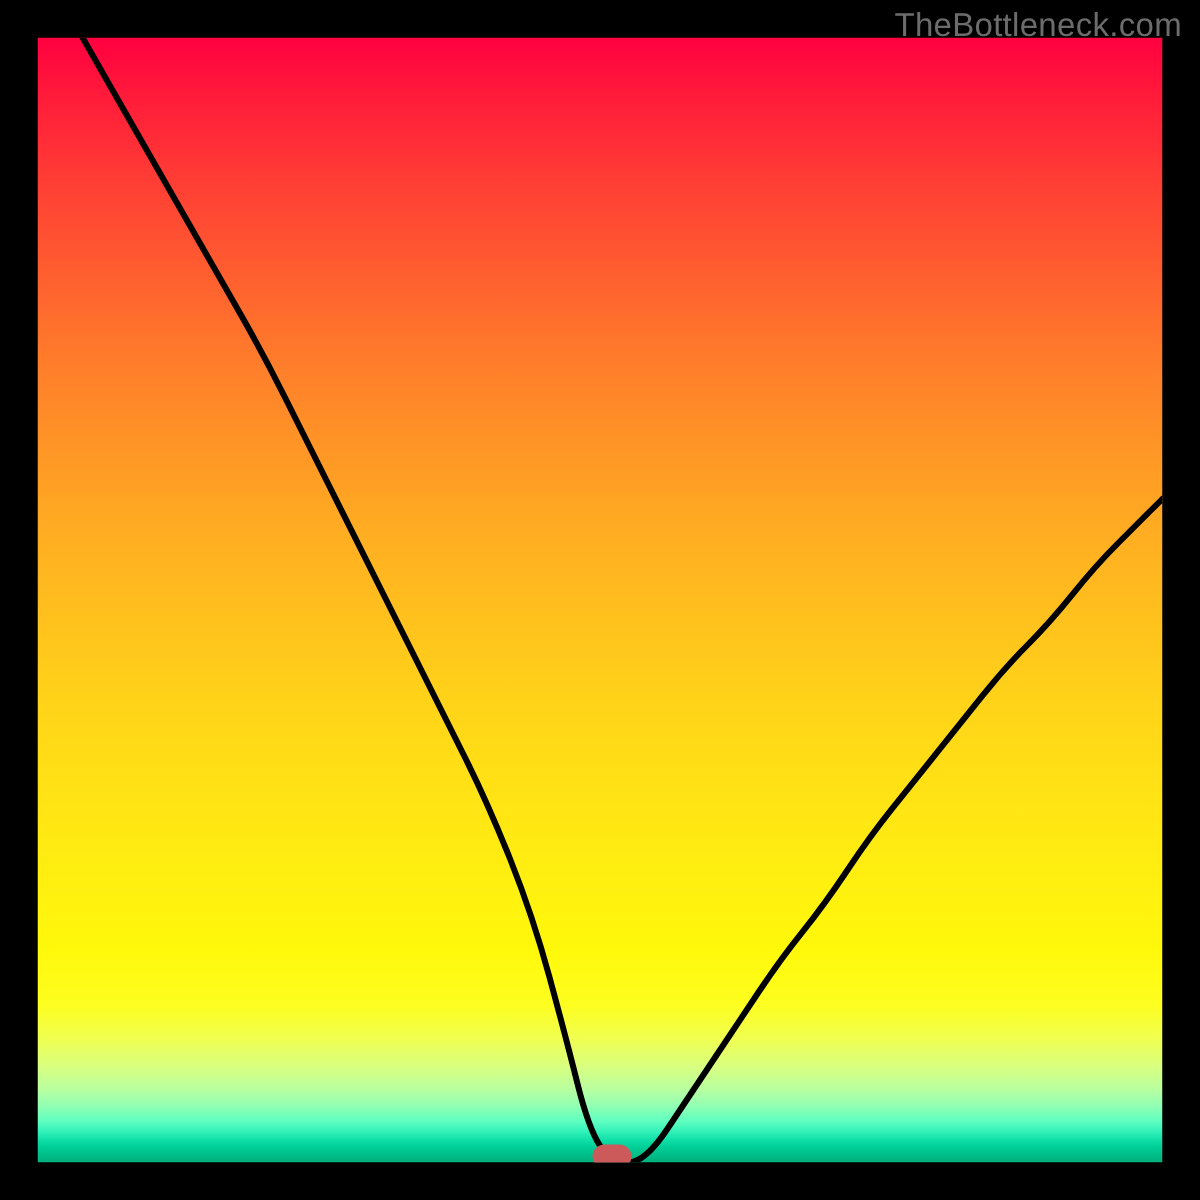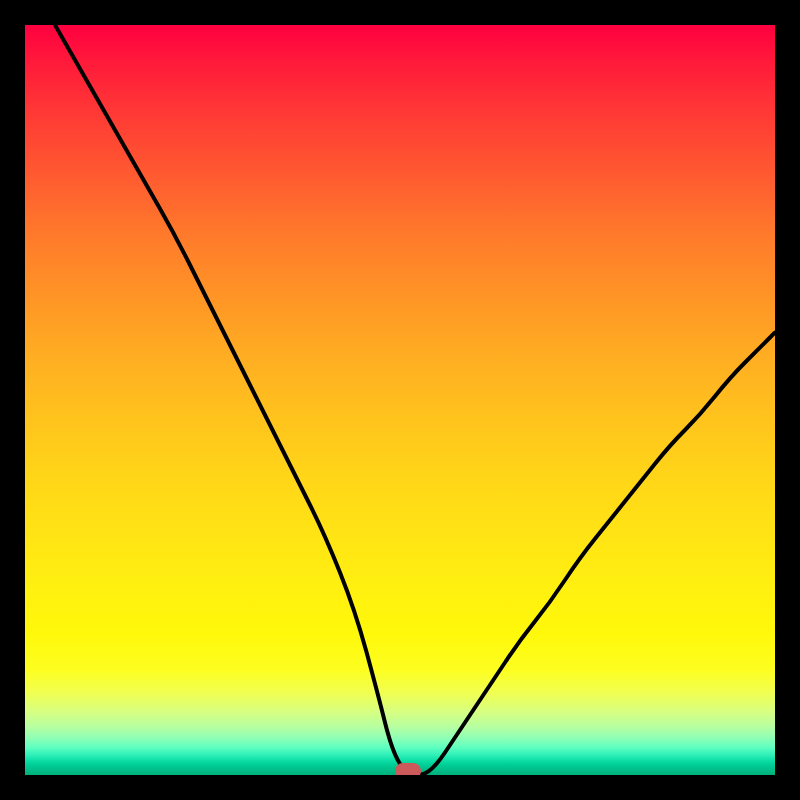--- a/index.html
+++ b/index.html
@@ -78,20 +78,21 @@
     background: #cc5a5a;
     border-radius: 8px;
     transform: translate(-50%, -50%);
     z-index: 20;
   }
 </style>
 </head>
 <body>
 
 <div class="frame">
+  <div class="watermark">TheBottleneck.com</div>
 
   <div class="plot-area">
     <div class="gradient"></div>
 
     <svg class="curve-svg" viewBox="0 0 750 750" preserveAspectRatio="none">
       <path id="curve-path" fill="none" stroke="#000000" stroke-width="4" stroke-linejoin="round" stroke-linecap="round" d="M 30.0 0.0 Q 30.0 0.0 45.0 26.3 Q 60.0 52.5 75.0 78.8 Q 90.0 105.0 105.0 131.3 Q 120.0 157.5 135.0 183.8 Q 150.0 210.0 165.0 240.0 Q 180.0 270.0 195.0 300.0 Q 210.0 330.0 225.0 360.0 Q 240.0 390.0 255.0 420.0 Q 270.0 450.0 285.0 480.0 Q 300.0 510.0 315.0 547.5 Q 330.0 585.0 341.3 626.3 Q 352.5 667.5 360.0 697.5 Q 367.5 727.5 375.0 738.8 Q 382.5 750.0 393.8 750.0 Q 405.0 750.0 420.0 727.5 Q 435.0 705.0 450.0 682.5 Q 465.0 660.0 480.0 637.5 Q 495.0 615.0 510.0 596.3 Q 525.0 577.5 540.0 555.0 Q 555.0 532.5 570.0 513.8 Q 585.0 495.0 600.0 476.3 Q 615.0 457.5 630.0 438.8 Q 645.0 420.0 660.0 405.0 Q 675.0 390.0 690.0 371.3 Q 705.0 352.5 720.0 337.5 Q 735.0 322.5 742.5 315.0 T 750.0 307.5"></path>
     </svg>
 
     <div id="marker" class="marker" style="left: 382.5px; top: 746px; background: rgb(204, 90, 90);"></div>
   </div>

